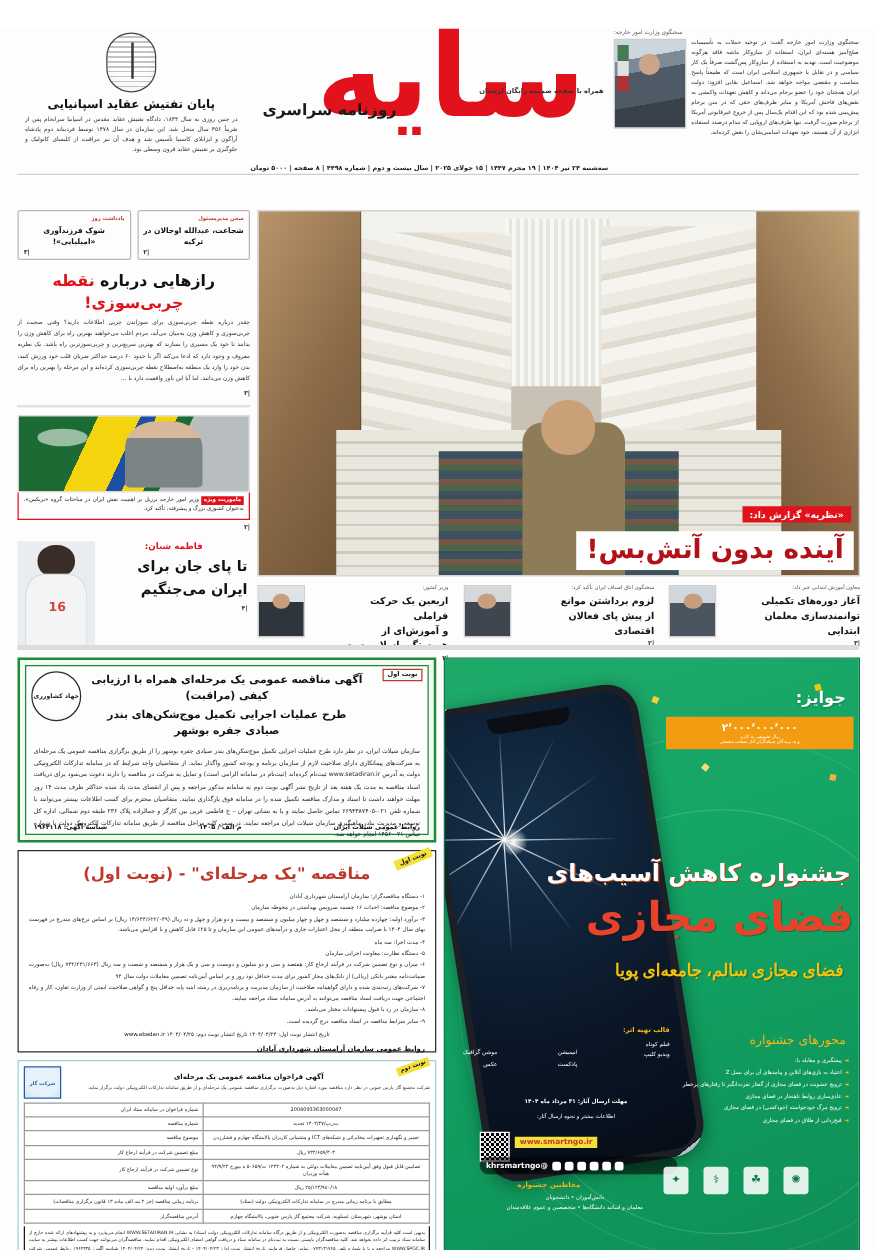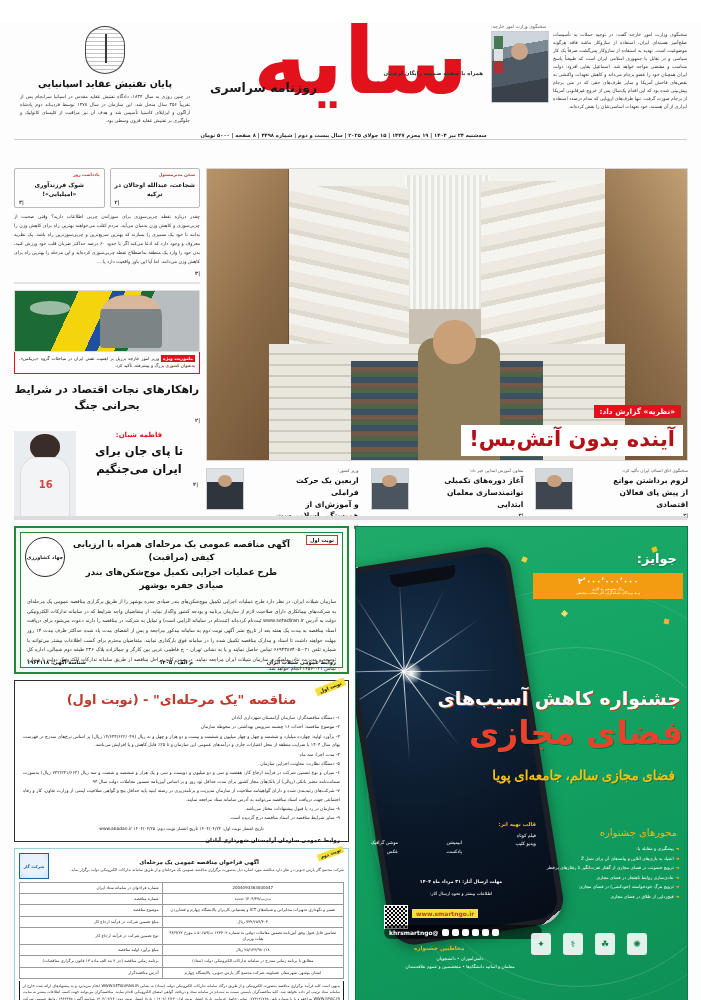--- a/index.html
+++ b/index.html
@@ -228,21 +228,21 @@
     position: absolute; left: 40%; top: 56%;
     font-size: 10px; font-weight: bold; color: #d2473f; z-index: 3;
   }
   .lc-head3-wrap { padding-right: 2px; padding-left: 66px; }
   .lc-kicker3 {
     font-size: 7px; font-weight: bold; color: #e1121b;
     text-align: center; margin-bottom: 4px;
   }
   .lc-head3 {
     font-size: 11.5px; font-weight: bold; color: #111;
-    text-align: center; line-height: 1.55;
+    text-align: right; line-height: 1.55;
   }
 
   
   .main-photo {
     position: absolute;
     left: 206px; top: 146px;
     width: 482px; height: 293px;
     overflow: hidden;
     border: 1px solid #d5d5d5;
     background: #c9c2b4;
@@ -712,31 +712,33 @@
         <div class="lc-box-title">شوک فرزندآوری «امیلیایی»!</div>
         <div class="lc-pg">|۳</div>
       </div>
       <div class="lc-box">
         <div class="lc-box-kicker">سخن مدیرمسئول</div>
         <div class="lc-box-title">شجاعت، عبدالله اوجالان در ترکیه</div>
         <div class="lc-pg">|۲</div>
       </div>
     </div>
 
+    <div class="lc-head1">
+      <span>رازهایی درباره </span><span class="hl">نقطه چربی‌سوزی!</span>
+    </div>
     <div class="lc-body1">چقدر درباره نقطه چربی‌سوزی برای سوزاندن چربی اطلاعات دارید؟ وقتی صحبت از چربی‌سوزی و کاهش وزن به‌میان می‌آید، مردم اغلب می‌خواهند بهترین راه برای کاهش وزن را بدانند تا خود یک مسیری را بسازند که بهترین سریع‌ترین و چربی‌سوزترین راه باشد. یک نظریه معروف و وجود دارد که ادعا می‌کند اگر با حدود ۶۰ درصد حداکثر ضربان قلب خود ورزش کنید، بدن خود را وارد یک منطقه به‌اصطلاح نقطه چربی‌سوزی کرده‌اید و این مرحله را بهترین راه برای کاهش وزن می‌دانند. اما آیا این باور واقعیت دارد یا ...</div>
     <div class="lc-pg-inline">|۳</div>
 
     <div class="lc-rule"></div>
 
     <div class="lc-photo2"></div>
     <div class="lc-cap2">
       <span class="tag">ماموریت ویژه</span><span>وزیر امور خارجه برزیل بر اهمیت نقش ایران در مباحثات گروه «بریکس»، به‌عنوان کشوری بزرگ و پیشرفته، تأکید کرد.</span>
     </div>
 
-    <div class="lc-head2">راهکارهای نجات اقتصاد در شرایط بحرانی جنگ</div>
     <div class="lc-pg-inline">|۲</div>
 
     <div class="lc-block3">
       <div class="lc-photo3">
         <span class="lc-badge16">16</span>
       </div>
       <div class="lc-head3-wrap">
         <div class="lc-kicker3">فاطمه شبان:</div>
         <div class="lc-head3">تا پای جان برای ایران می‌جنگیم</div>
         <div class="lc-pg-inline">|۴</div>
@@ -766,36 +768,36 @@
       <div class="sub-thumb t3"></div>
       <div class="sub-txt">
         <div class="sub-kicker">وزیر کشور:</div>
         <div class="sub-title">اربعین یک حرکت فراملی</div>
         <div class="sub-title">و آموزش‌ای از همبستگی اسلامی‌ست</div>
         <div class="sub-pg">|۲</div>
       </div>
     </div>
 
     <div class="sub-item">
+      <div class="sub-thumb t2"></div>
+      <div class="sub-txt">
+        <div class="sub-kicker">سخنگوی اتاق اصناف ایران تأکید کرد:</div>
+        <div class="sub-title">لزوم برداشتن موانع</div>
+        <div class="sub-title">از پیش پای فعالان اقتصادی</div>
+        <div class="sub-pg">|۲</div>
+      </div>
+    </div>
+
+    <div class="sub-item">
       <div class="sub-thumb t1"></div>
       <div class="sub-txt">
         <div class="sub-kicker">معاون آموزش ابتدایی خبر داد:</div>
         <div class="sub-title">آغاز دوره‌های تکمیلی</div>
         <div class="sub-title">توانمندسازی معلمان ابتدایی</div>
         <div class="sub-pg">|۳</div>
-      </div>
-    </div>
-
-    <div class="sub-item">
-      <div class="sub-thumb t2"></div>
-      <div class="sub-txt">
-        <div class="sub-kicker">سخنگوی اتاق اصناف ایران تأکید کرد:</div>
-        <div class="sub-title">لزوم برداشتن موانع</div>
-        <div class="sub-title">از پیش پای فعالان اقتصادی</div>
-        <div class="sub-pg">|۲</div>
       </div>
     </div>
 
   </div>
 
   <div class="sep-band"></div>
 
   <div class="ad1">
     <div class="ad1-inner">
       <div class="ad1-noubat">نوبت اول</div>

